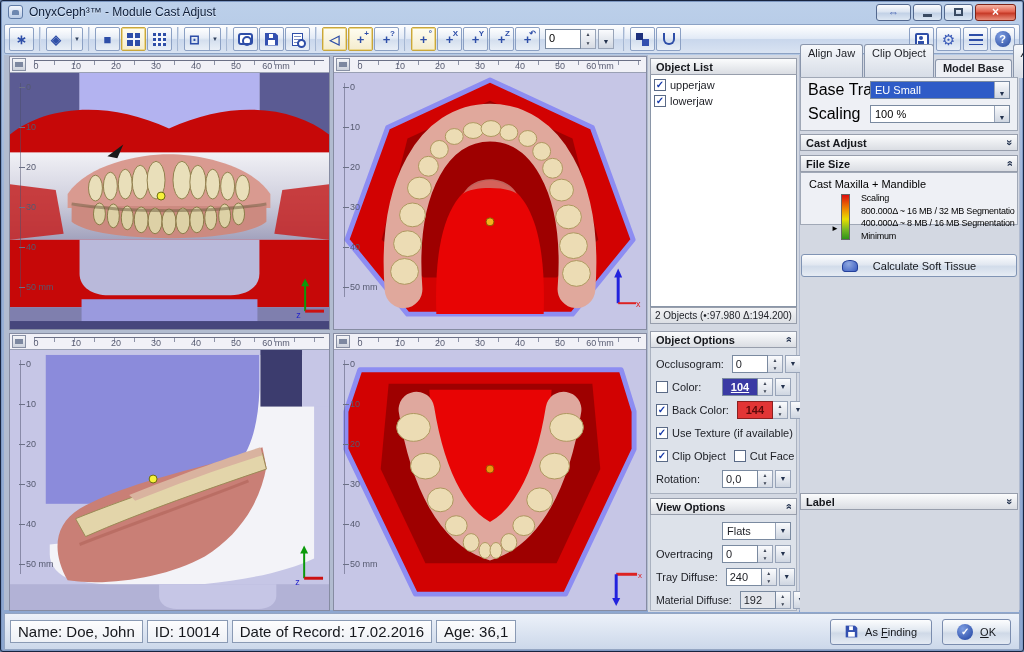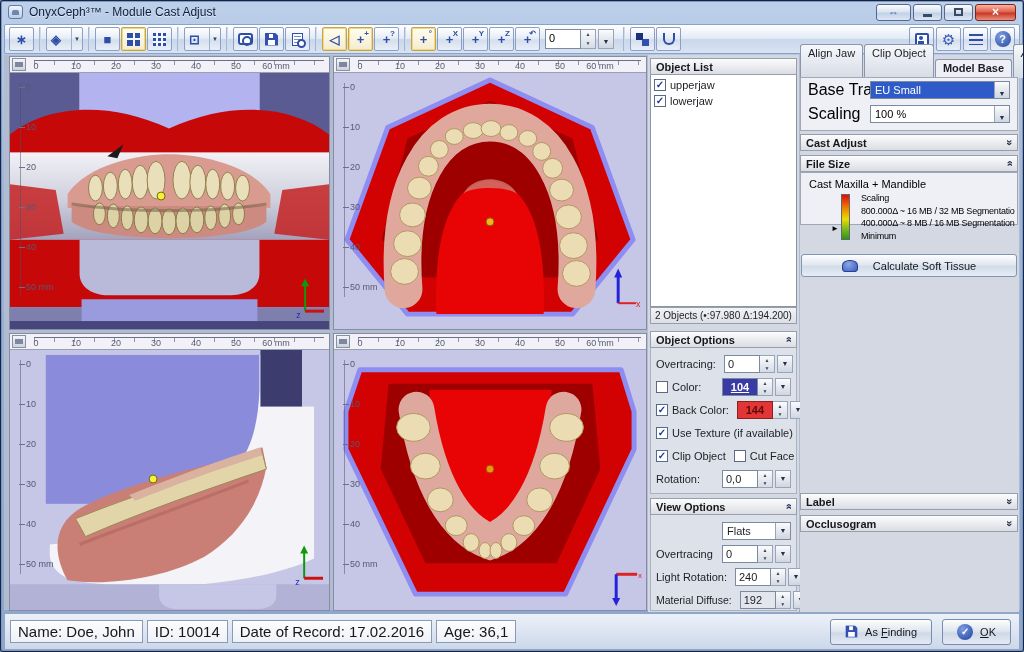--- a/index.html
+++ b/index.html
@@ -519,21 +519,21 @@
     </div>
   </div>
 
   <div class="panel" style="left:649px;top:330px;width:147px;height:163px">
     <div class="phead">
       <span>Object Options</span>
       <span class="chev up"></span>
     </div>
     <div class="opt-body">
       <div class="orow">
-        <span class="olabel">Overtracing:</span>
+        <span class="olabel">Occlusogram:</span>
         <span class="spacer"></span>
         <span class="spin">
           <span class="spin-val">0</span>
           <span class="spin-btns">
               <span class="up"></span>
               <span class="dn"></span>
             </span>
           <span class="spin-drop"></span>
         </span>
       </div>
@@ -608,21 +608,21 @@
         <span class="spin">
           <span class="spin-val">0</span>
           <span class="spin-btns">
               <span class="up"></span>
               <span class="dn"></span>
             </span>
           <span class="spin-drop"></span>
         </span>
       </div>
       <div class="orow">
-        <span class="olabel">Light Rotation:</span>
+        <span class="olabel">Tray Diffuse:</span>
         <span class="spacer"></span>
         <span class="spin">
           <span class="spin-val">240</span>
           <span class="spin-btns">
               <span class="up"></span>
               <span class="dn"></span>
             </span>
           <span class="spin-drop"></span>
         </span>
       </div>
@@ -695,24 +695,20 @@
   <div class="bigbtn" style="left:800px;top:253px;width:216px">
     <span class="ic-blob"></span>
     <span>Calculate Soft Tissue</span>
   </div>
 
   <div class="panel phead" style="left:799px;top:492px;width:218px">
     <span>Label</span>
     <span class="chev down"></span>
   </div>
 
-  <div class="panel phead" style="left:799px;top:514px;width:218px">
-    <span>Occlusogram</span>
-    <span class="chev down"></span>
-  </div>
 
   <div class="statusbar">
     <span class="sfield">Name: Doe, John</span>
     <span class="sfield">ID: 10014</span>
     <span class="sfield">Date of Record: 17.02.2016</span>
     <span class="sfield">Age: 36,1</span>
     <span class="sb-btns">
       <span class="btn">
         <span class="ic-save small"></span>
         <span><span>As </span><span class="u">F</span><span>inding</span></span>

